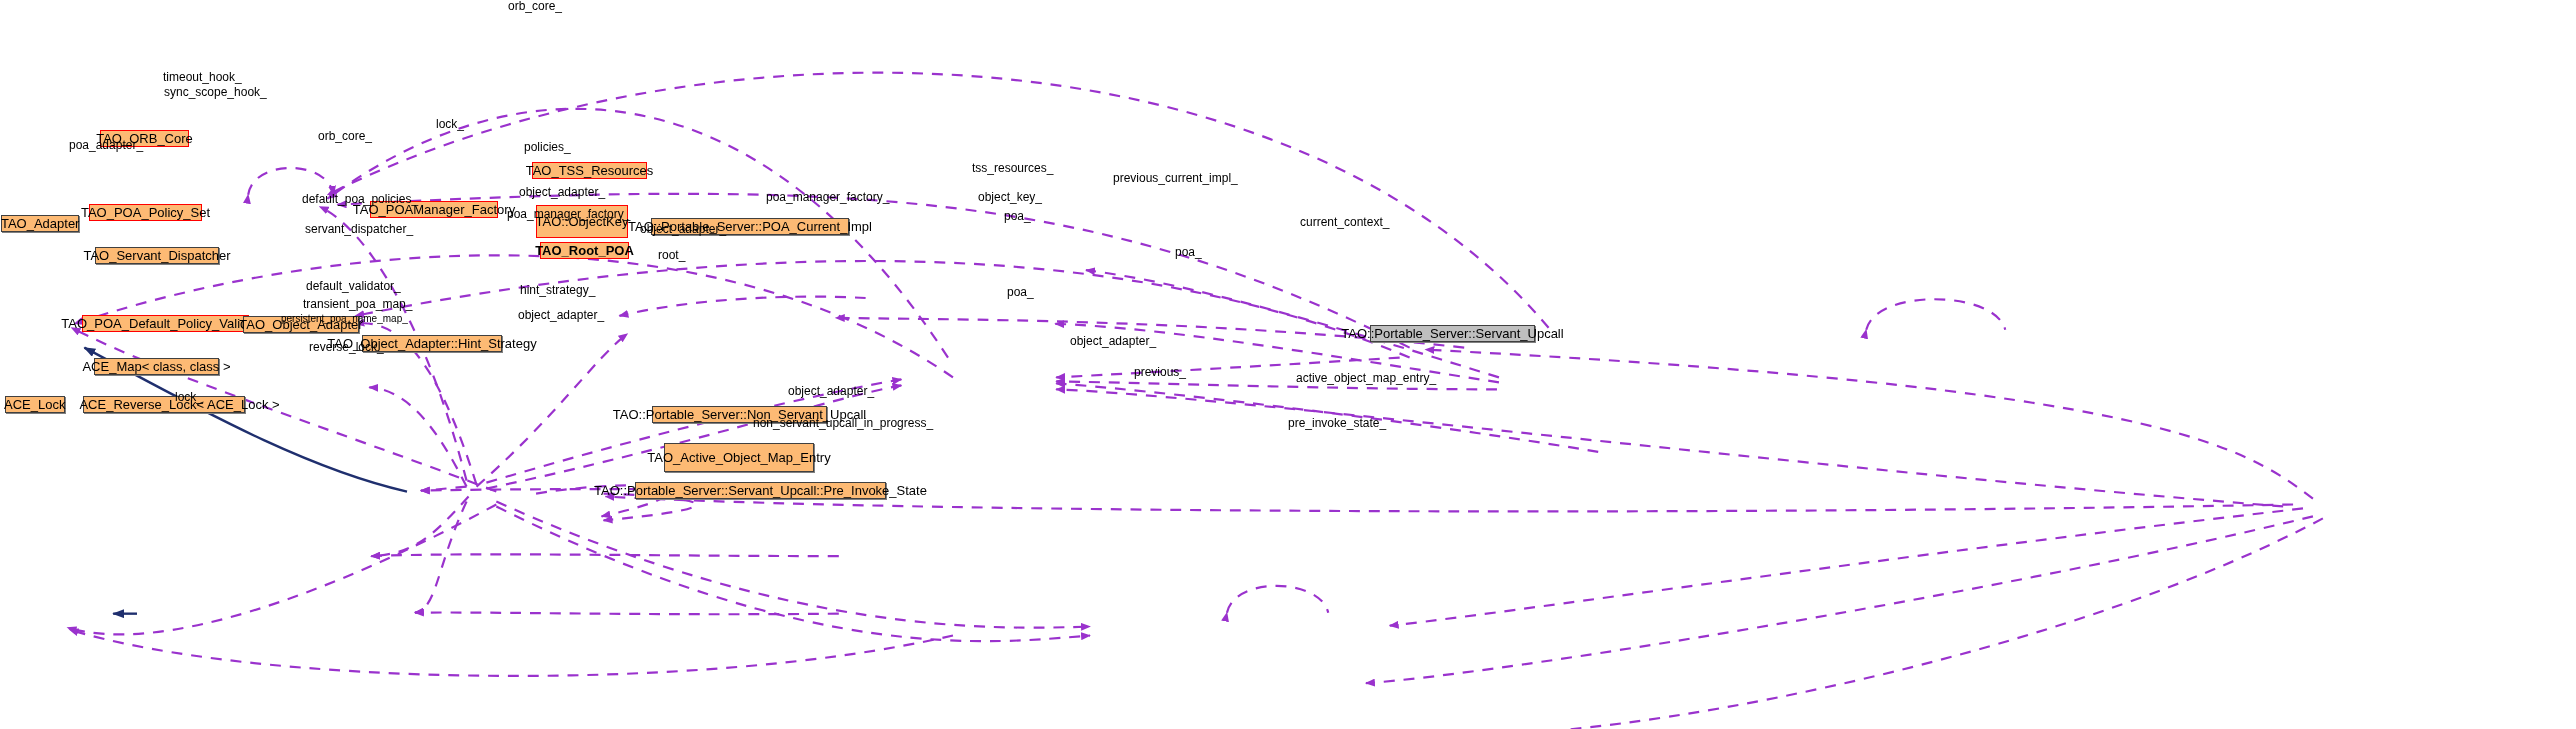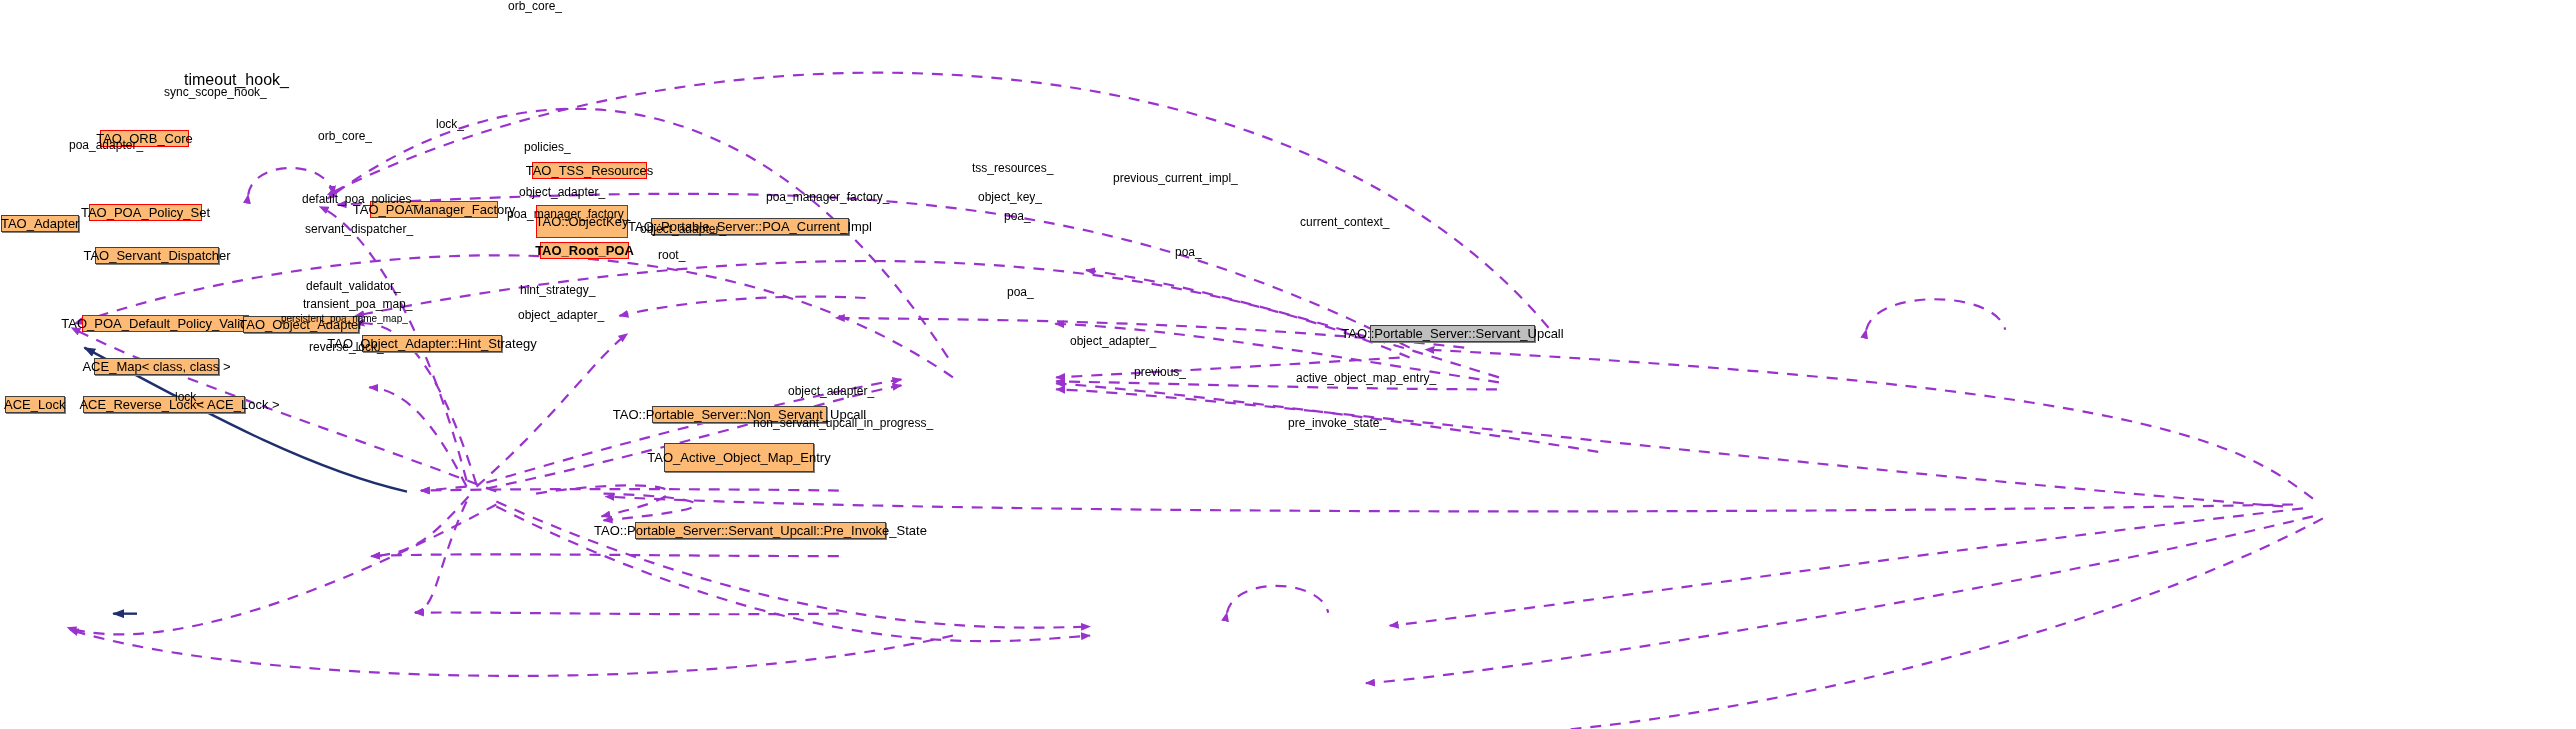--- a/index.html
+++ b/index.html
@@ -156,27 +156,27 @@
       </div>
       <div class="node hi" style="left: 1370px; top: 325px; width: 165px; height: 17px; font-size: 13px;">
         <span>TAO::Portable_Server::Servant_Upcall</span>
       </div>
       <div class="node plain" style="left: 652px; top: 406px; width: 175px; height: 17px; font-size: 13px;">
         <span>TAO::Portable_Server::Non_Servant_Upcall</span>
       </div>
       <div class="node plain" style="left: 664px; top: 443px; width: 150px; height: 29px; font-size: 13px;">
         <span>TAO_Active_Object_Map_Entry</span>
       </div>
-      <div class="node plain" style="left: 635px; top: 482px; width: 251px; height: 17px; font-size: 13px; margin-top: 40px;">
+      <div class="node plain" style="left: 635px; top: 482px; width: 251px; height: 17px; font-size: 13px;">
         <span>TAO::Portable_Server::Servant_Upcall::Pre_Invoke_State</span>
       </div>
     </div>
   <div id="labels">
       <div class="elabel" style="left: 508px; top: 0px; font-size: 12px;">orb_core_</div>
-      <div class="elabel" style="left: 184px; top: 71px; font-size: 16px;">timeout_hook_</div>
+      <div class="elabel" style="left: 163px; top: 71px; font-size: 12px;">timeout_hook_</div>
       <div class="elabel" style="left: 164px; top: 86px; font-size: 12px;">sync_scope_hook_</div>
       <div class="elabel" style="left: 436px; top: 118px; font-size: 12px;">lock_</div>
       <div class="elabel" style="left: 69px; top: 139px; font-size: 12px;">poa_adapter_</div>
       <div class="elabel" style="left: 318px; top: 130px; font-size: 12px;">orb_core_</div>
       <div class="elabel" style="left: 524px; top: 141px; font-size: 12px;">policies_</div>
       <div class="elabel" style="left: 972px; top: 162px; font-size: 12px;">tss_resources_</div>
       <div class="elabel" style="left: 1113px; top: 172px; font-size: 12px;">previous_current_impl_</div>
       <div class="elabel" style="left: 519px; top: 186px; font-size: 12px;">object_adapter_</div>
       <div class="elabel" style="left: 302px; top: 193px; font-size: 12px;">default_poa_policies_</div>
       <div class="elabel" style="left: 978px; top: 191px; font-size: 12px;">object_key_</div>

